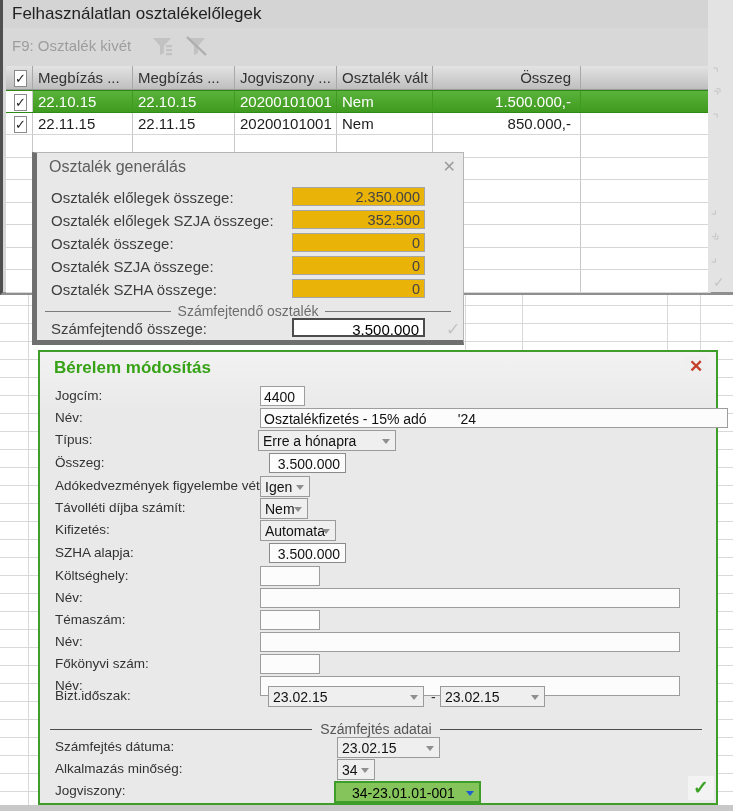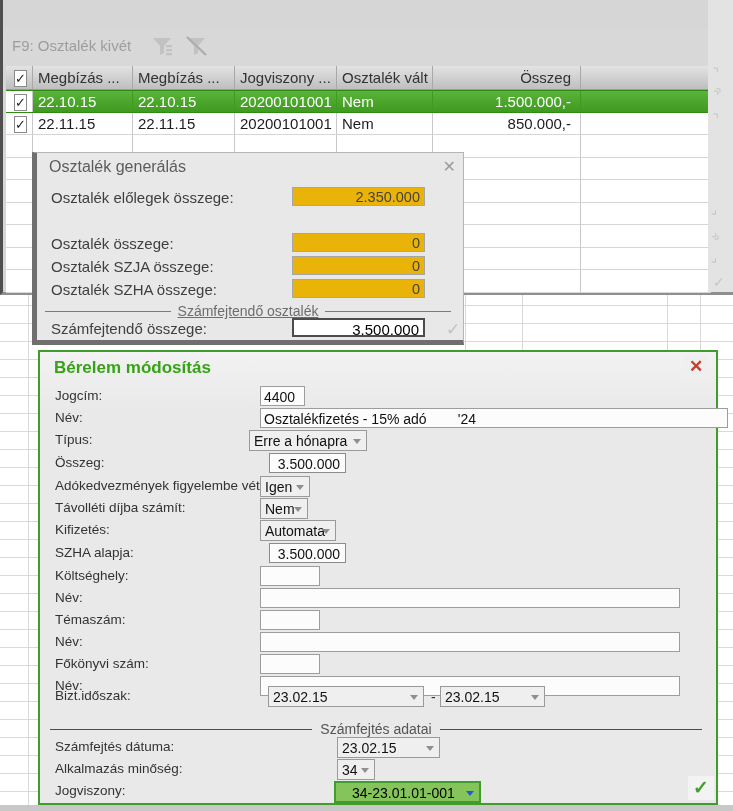--- a/index.html
+++ b/index.html
@@ -44,21 +44,21 @@
   .dlg1{position:absolute;left:32px;top:152px;width:432px;height:193px;background:#e8e8e8;
     border-left:5px solid #6f6f6f;border-bottom:5px solid #6f6f6f;border-top:1px solid #b5b5b5;
     border-right:1px solid #b5b5b5;box-sizing:border-box;}
   .dlg1 .dtitle{position:absolute;left:12px;top:5px;font-size:16px;color:#5c5c5c;}
   .dlg1 .dclose{position:absolute;right:7px;top:4px;font-size:16px;color:#9b9b9b;}
   .drow{position:absolute;left:0;width:100%;height:21px;}
   .dlabel{position:absolute;left:14px;top:2px;font-size:15px;color:#3f3f3f;white-space:nowrap;}
   .dfield{position:absolute;left:255px;width:133px;height:19px;background:#eab308;
     border:1px solid #a6a6a6;font-size:14.5px;color:#444;text-align:right;padding:1px 4px 0 0;box-sizing:border-box;}
   .dsep{position:absolute;left:8px;right:12px;display:flex;align-items:center;gap:7px;
-    font-size:14px;color:#6d6d6d;white-space:nowrap;text-decoration:underline;}
+    font-size:14px;color:#6d6d6d;white-space:nowrap;}
   .dsep::before,.dsep::after{content:"";flex:1;height:1px;background:#7c7c7c;}
   .dfinal{background:#fff;border:2px solid #4c4c4c;color:#000;font-size:15px;}
   .dcheck{position:absolute;left:409px;top:166px;font-size:17px;color:#c2c2c2;}
 
   
   .dlg2{position:absolute;left:38px;top:350px;width:680px;height:455px;box-sizing:border-box;
     background:linear-gradient(#f2f2f2,#e9e9e9 60px);border:2px solid #3f9e2a;}
   .dlg2 .dtitle2{position:absolute;left:14px;top:6px;font-size:17px;font-weight:600;color:#36a216;}
   .dlg2 .dclose2{position:absolute;right:8px;top:4px;width:24px;height:22px;background:#efefef;
     text-align:center;font-size:17px;font-weight:bold;color:#c5402c;line-height:22px;}
@@ -88,20 +88,24 @@
   <div class="bg-grid">
     <div class="vline" style="left:28px"></div>
     <div class="vline" style="left:465px"></div>
     <div class="vline" style="left:522px"></div>
     <div class="vline" style="left:667px"></div>
     <div class="vline" style="left:700px"></div>
   </div>
   <div class="bg-bottom"></div>
 
   <div class="main-window">
+    <div class="titlebar">
+      <span class="ttl">Felhasználatlan osztalékelőlegek</span>
+      <span class="collapse">›</span>
+    </div>
     <div class="toolbar">
       <span class="f9">F9: Osztalék kivét</span>
       <span class="tool-icon" style="left:148px">
         <svg width="24" height="24" viewBox="0 0 24 24">
             <polygon points="2,3 20,3 13,11 13,18 9,20 9,11" fill="#c2c2c2"></polygon>
             <rect x="15" y="10" width="6" height="2.2" fill="#c2c2c2"></rect>
             <rect x="15" y="14" width="6" height="2.2" fill="#c2c2c2"></rect>
             <rect x="15" y="18" width="6" height="2.2" fill="#c2c2c2"></rect>
           </svg>
       </span>
@@ -222,20 +226,24 @@
   </div>
 
   <div class="dlg1">
     <span class="dtitle">Osztalék generálás</span>
     <span class="dclose">✕</span>
 
     <div class="drow" style="top:34px">
       <span class="dlabel">Osztalék előlegek összege:</span>
       <div class="dfield">2.350.000</div>
     </div>
+    <div class="drow" style="top:57px">
+      <span class="dlabel">Osztalék előlegek SZJA összege:</span>
+      <div class="dfield">352.500</div>
+    </div>
     <div class="drow" style="top:80px">
       <span class="dlabel">Osztalék összege:</span>
       <div class="dfield">0</div>
     </div>
     <div class="drow" style="top:103px">
       <span class="dlabel">Osztalék SZJA összege:</span>
       <div class="dfield">0</div>
     </div>
     <div class="drow" style="top:126px">
       <span class="dlabel">Osztalék SZHA összege:</span>
@@ -260,21 +268,21 @@
     <div class="wrow" style="top:33px">
       <span class="wlabel">Jogcím:</span>
       <div class="tfield" style="left:220px;top:1px;width:45px">4400</div>
     </div>
     <div class="wrow" style="top:55px">
       <span class="wlabel">Név:</span>
       <div class="tfield" style="left:220px;top:1px;width:468px">Osztalékfizetés - 15% adó        '24</div>
     </div>
     <div class="wrow" style="top:77px">
       <span class="wlabel">Típus:</span>
-      <div class="combo" style="left:209px;top:1px;width:118px"><span>Erre a hónapra</span><span class="arr"></span></div>
+      <div class="combo" style="left:218px;top:1px;width:138px"><span>Erre a hónapra</span><span class="arr"></span></div>
     </div>
     <div class="wrow" style="top:100px">
       <span class="wlabel">Összeg:</span>
       <div class="tfield numfield" style="left:229px;top:1px;width:77px">3.500.000</div>
     </div>
     <div class="wrow" style="top:123px">
       <span class="wlabel">Adókedvezmények figyelembe vétele:</span>
       <div class="combo" style="left:220px;top:1px;width:50px"><span>Igen</span><span class="arr"></span></div>
     </div>
     <div class="wrow" style="top:145px">

